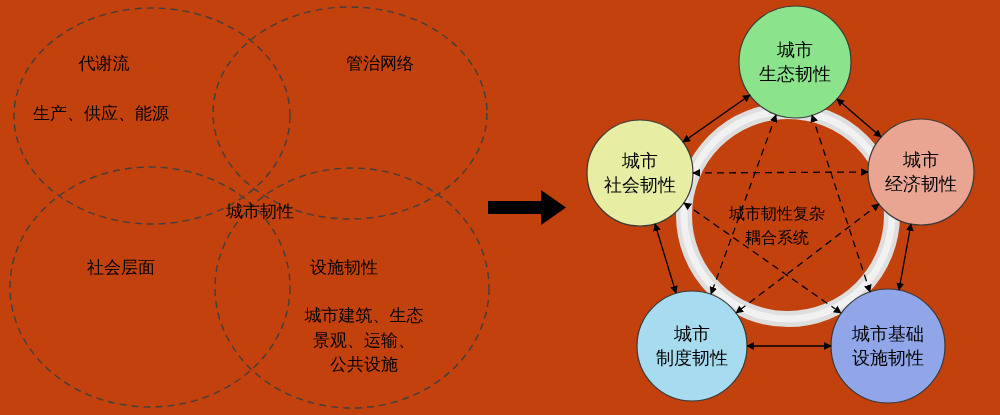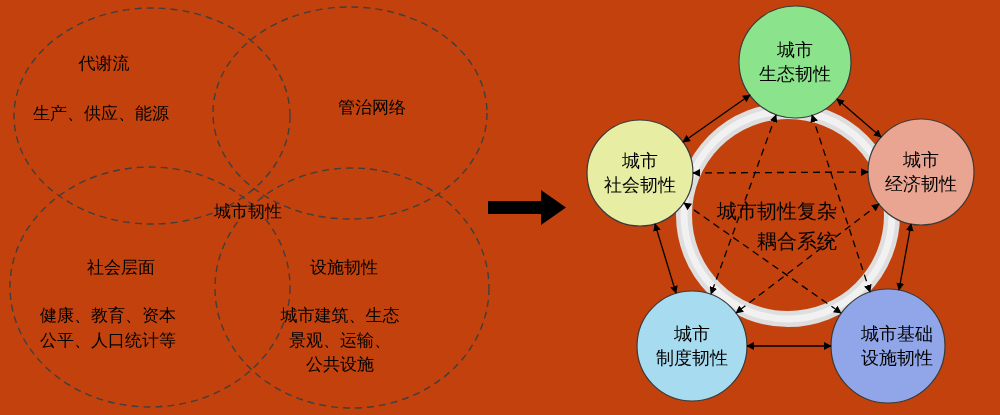--- a/index.html
+++ b/index.html
@@ -57,23 +57,22 @@
     color: #000000;
     font-size: 17px;
     line-height: 1.45;
   }
   .lbl.node-lbl {
     font-size: 18px;
     line-height: 1.35;
     font-weight: 500;
   }
   .lbl.center-lbl {
-    font-size: 20px;
+    font-size: 16px;
     line-height: 1.5;
-    text-align: right;
   }
 </style>
 </head>
 <body>
 
 <div class="canvas">
 
   <svg width="1000" height="415" viewBox="0 0 1000 415">
     <defs>
       <marker id="ah" viewBox="0 0 10 10" refX="9" refY="5" markerWidth="6" markerHeight="6" orient="auto-start-reverse">
@@ -109,37 +108,35 @@
       <line class="conn dash" x1="693" y1="173" x2="868" y2="172"></line>
       <line class="conn dash" x1="776" y1="115" x2="711" y2="294"></line>
       <line class="conn dash" x1="812" y1="115" x2="870" y2="292"></line>
       <line class="conn dash" x1="684" y1="203" x2="841" y2="313"></line>
       <line class="conn dash" x1="879" y1="204" x2="736" y2="313"></line>
     </g>
   </svg>
 
   <div class="lbl" style="left:104px; top:64px;">代谢流</div>
   <div class="lbl" style="left:101px; top:114px;font-family:Liberation Serif, serif;">生产、供应、能源</div>
-  <div class="lbl" style="left:372px; top:64px;margin-top:44px;">管治网络</div>
+  <div class="lbl" style="left:380px; top:64px;">管治网络</div>
   <div class="lbl" style="left:121px; top:268px;">社会层面</div>
-  <div class="lbl" style="left:108px; top:329px;">健康、教育、资本
-公平、人口统计等</div>
   <div class="lbl" style="left:344px; top:268px;">设施韧性</div>
-  <div class="lbl" style="left:340px; top:341px;">城市建筑、生态
+  <div class="lbl" style="left:364px; top:341px;">城市建筑、生态
 景观、运输、
 公共设施</div>
-  <div class="lbl" style="left:248px; top:212px;text-align:right;">城市韧性</div>
+  <div class="lbl" style="left:260px; top:212px;text-align:right;">城市韧性</div>
 
   <div class="lbl node-lbl" style="left:795px; top:62px;">城市
 生态韧性</div>
   <div class="lbl node-lbl" style="left:921px; top:172px;">城市
 经济韧性</div>
   <div class="lbl node-lbl" style="left:640px; top:173px;">城市
 社会韧性</div>
   <div class="lbl node-lbl" style="left:692px; top:346px;">城市
 制度韧性</div>
-  <div class="lbl node-lbl" style="left:888px; top:346px;margin-left:9px;">城市基础
+  <div class="lbl node-lbl" style="left:888px; top:346px;">城市基础
 设施韧性</div>
 
   <div class="lbl center-lbl" style="left:777px; top:226px;">城市韧性复杂
 耦合系统</div>
 
 </div>
 
 </body></html>

